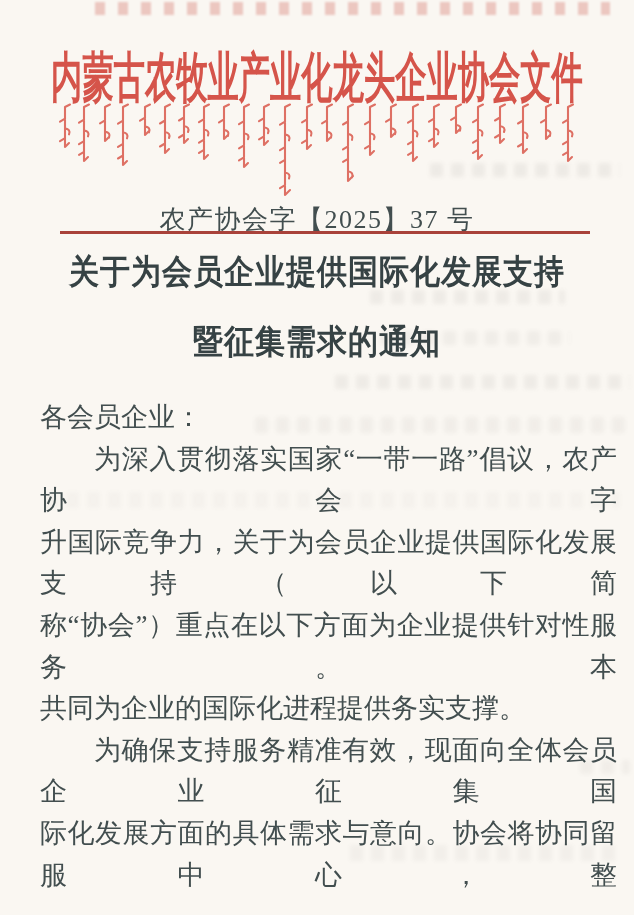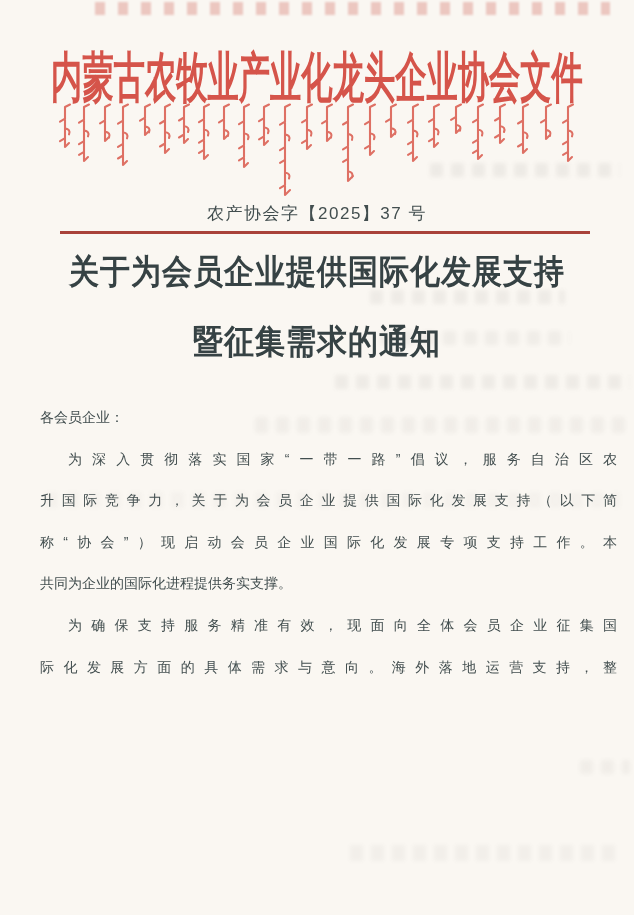--- a/index.html
+++ b/index.html
@@ -10,21 +10,21 @@
     --title-ink:#36４244;
     --title-ink:#364244;
     --body-ink:#424e4f;
   }
   html,body{margin:0;padding:0;}
   .page{
     position:relative;
     width:634px;height:915px;
     background:var(--paper);
     overflow:hidden;
-    font-family:Liberation Sans, sans-serif;
+    font-family:Liberation Serif, serif;
   }
   
   .smudge{
     position:absolute;
     filter:blur(2px);
     background:repeating-linear-gradient(90deg, rgba(108,102,96,.6) 0 13px, transparent 13px 21px);
     pointer-events:none;
   }
   .smudge.pink{
     background:repeating-linear-gradient(90deg, rgba(205,96,86,.7) 0 10px, transparent 10px 23px);
@@ -35,40 +35,40 @@
     transform:translateX(-50%) scale(0.68,1.18);
     transform-origin:center top;
     white-space:nowrap;
     font-size:46px;font-weight:bold;
     color:var(--header-red);
   }
   .mongolian{position:absolute;top:103px;left:57px;}
   .doc-number{
     position:absolute;top:202px;left:0;width:100%;
     text-align:center;
-    font-size:17px;letter-spacing:1.5px;
+    font-size:26px;letter-spacing:1.5px;
     color:var(--body-ink);
   }
   .red-rule{
     position:absolute;top:231px;left:60px;width:530px;height:2.5px;
     background:var(--rule-red);
   }
   .title-line{
     position:absolute;left:50%;
     transform:translateX(-50%) scaleY(1.12);
     transform-origin:center top;
     white-space:nowrap;
     font-size:30px;font-weight:bold;letter-spacing:1px;
     color:var(--title-ink);
   }
   .title-line.l1{top:249px;}
   .title-line.l2{top:319px;}
   .doc-body{
     position:absolute;top:397px;left:40px;width:577px;
-    font-size:14px;line-height:41.6px;
+    font-size:27px;line-height:41.6px;
     color:var(--body-ink);
     text-align:left;
   }
   .body-line{width:100%;}
   .body-line.justify{text-align:justify;text-align-last:justify;}
   .body-line.indent{text-indent:2em;}
   .body-line.bold{font-weight:bold;color:var(--title-ink);}
 </style>
 </head>
 <body>
@@ -117,21 +117,21 @@
 
   <div class="doc-number">农产协会字【2025】37 号</div>
 
   <div class="red-rule"></div>
 
   <div class="title-line l1">关于为会员企业提供国际化发展支持</div>
   <div class="title-line l2">暨征集需求的通知</div>
 
   <div class="doc-body" id="doc-body">
       <div class="body-line">各会员企业：</div>
-      <div class="body-line indent justify">为深入贯彻落实国家“一带一路”倡议，服务自治区农</div>
+      <div class="body-line indent justify">为深入贯彻落实国家“一带一路”倡议，农产协会字</div>
       <div class="body-line justify">升国际竞争力，关于为会员企业提供国际化发展支持（以下简</div>
-      <div class="body-line justify">称“协会”）现启动会员企业国际化发展专项支持工作。本</div>
+      <div class="body-line justify">称“协会”）重点在以下方面为企业提供针对性服务。本</div>
       <div class="body-line">共同为企业的国际化进程提供务实支撑。</div>
       <div class="body-line indent justify">为确保支持服务精准有效，现面向全体会员企业征集国</div>
-      <div class="body-line justify">际化发展方面的具体需求与意向。海外落地运营支持，整</div>
+      <div class="body-line justify">际化发展方面的具体需求与意向。协会将协同留服中心，整</div>
     </div>
 
 </div>
 
 </body></html>

